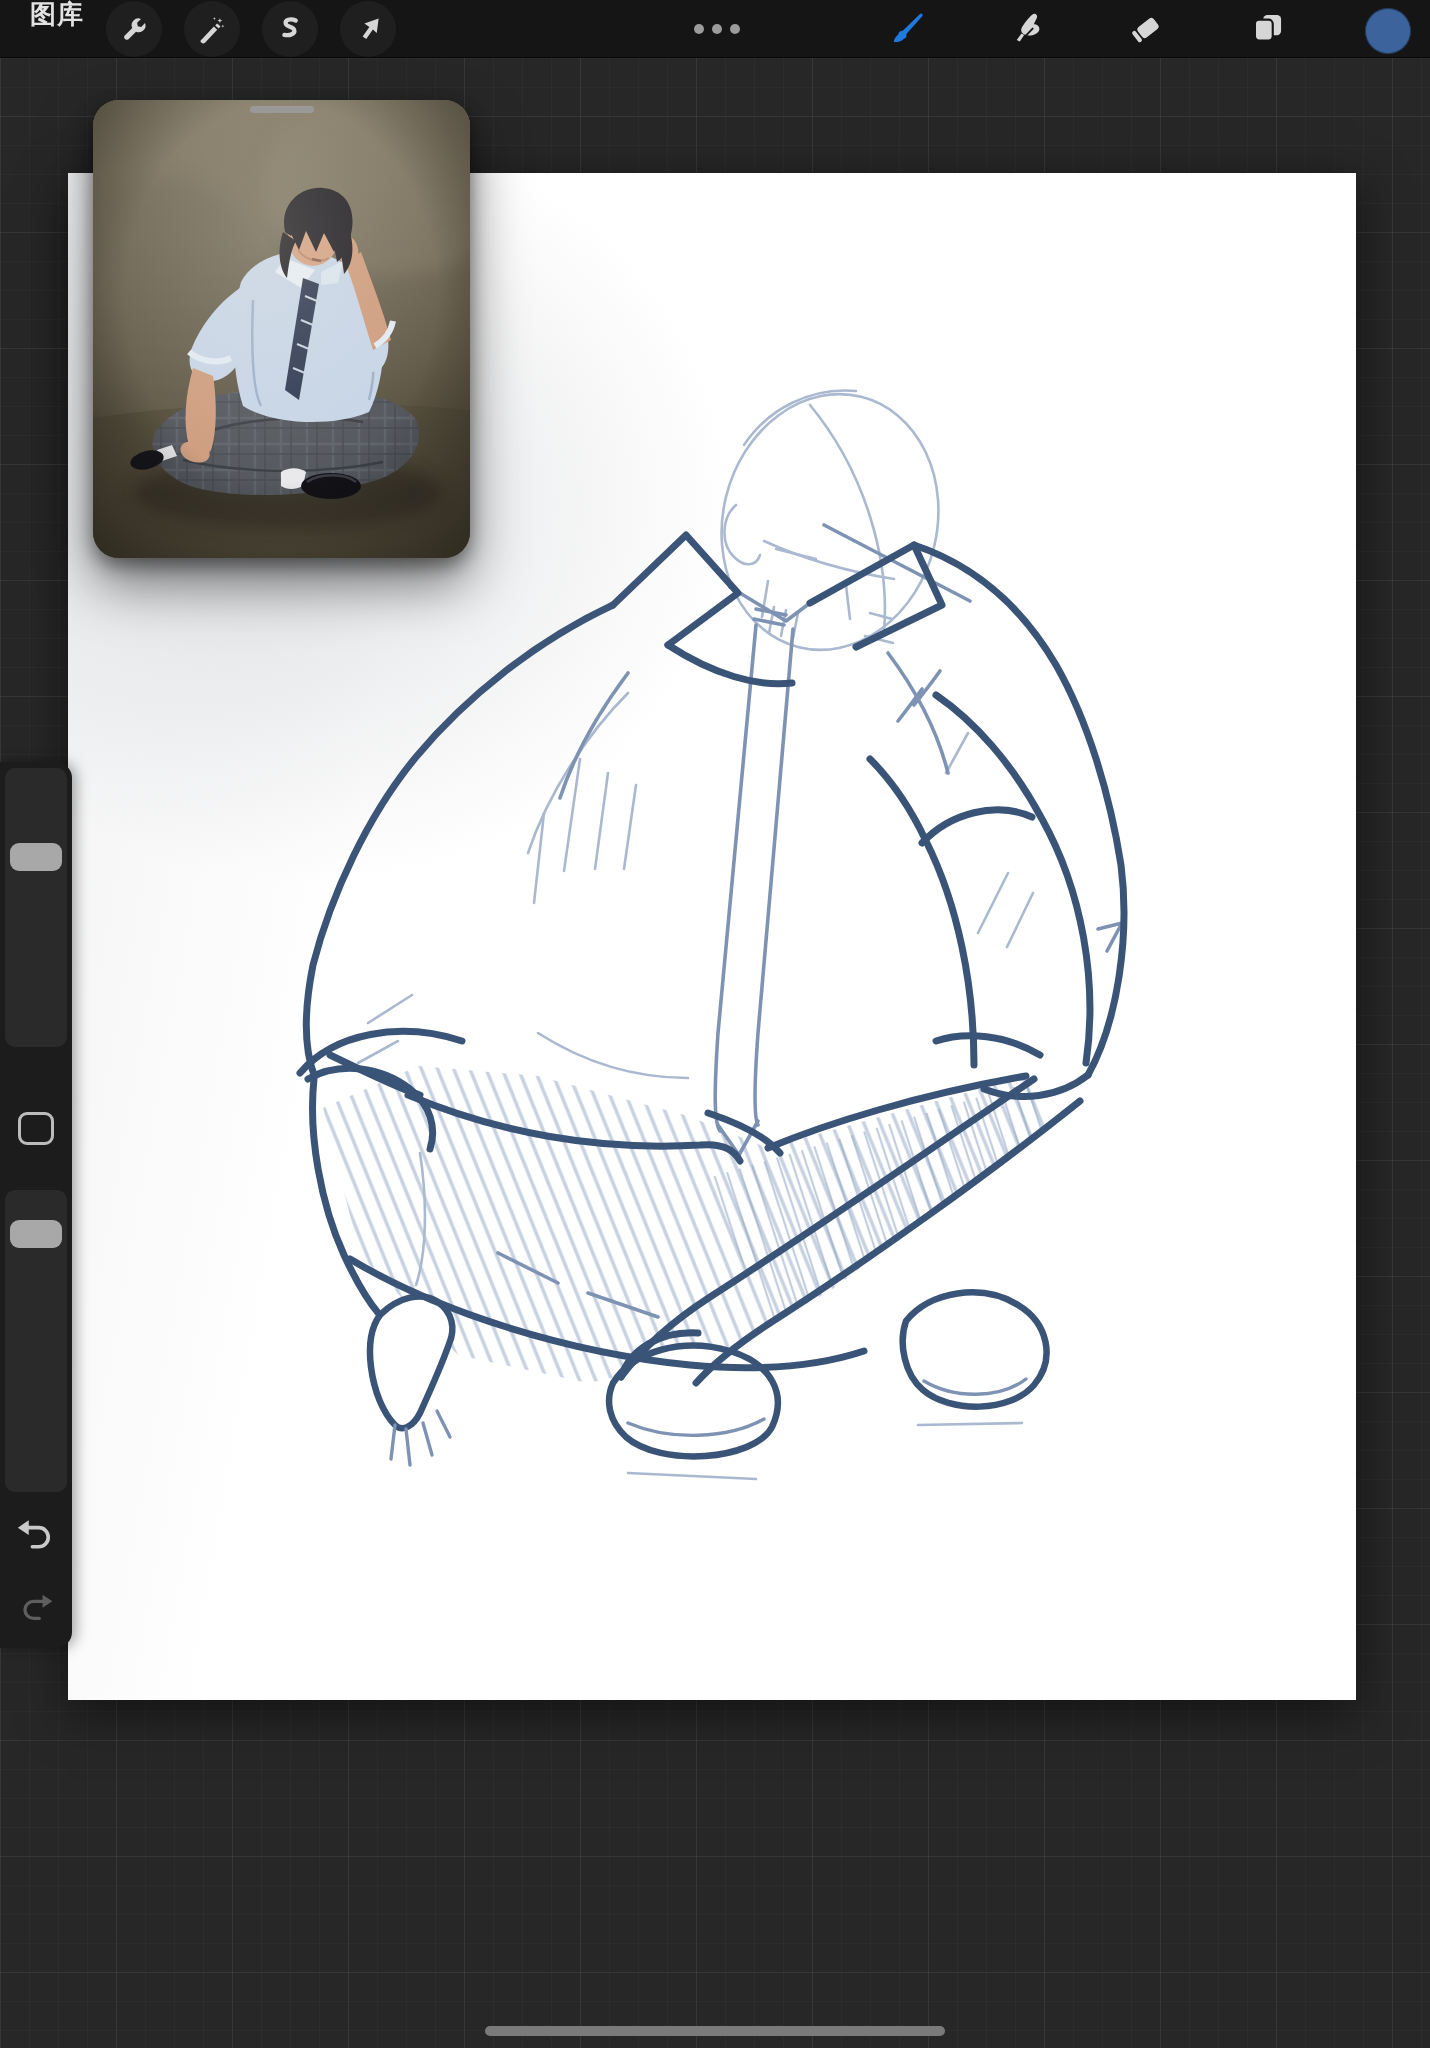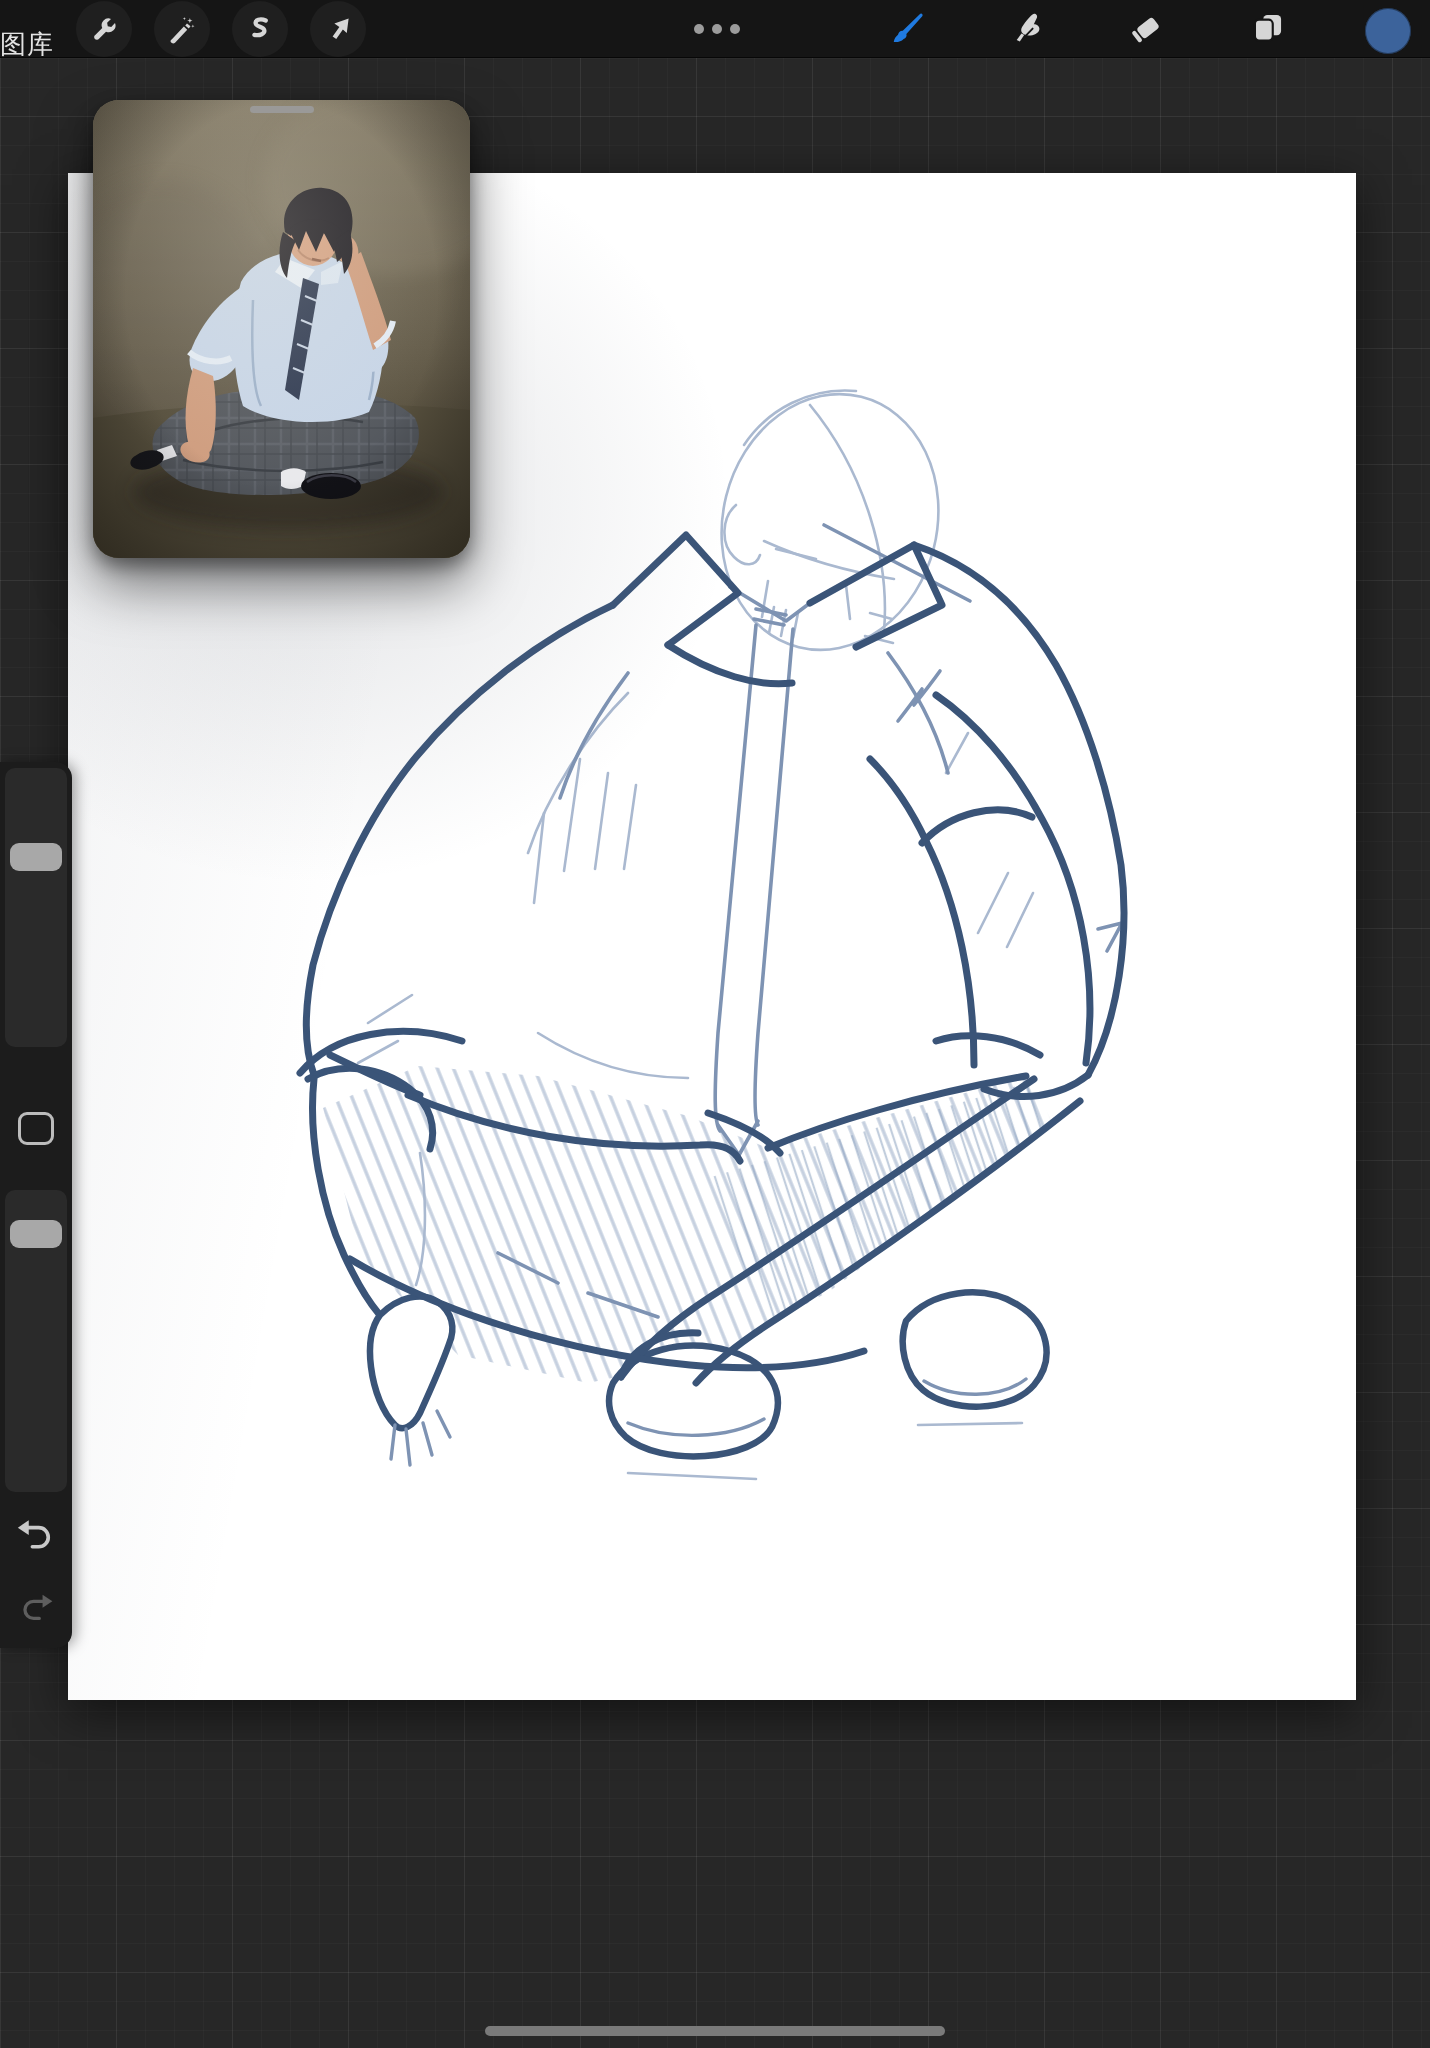--- a/index.html
+++ b/index.html
@@ -14,21 +14,21 @@
       linear-gradient(rgba(255,255,255,.025) 1px, transparent 1px),
       linear-gradient(90deg, rgba(255,255,255,.025) 1px, transparent 1px);
     background-size:116px 116px,116px 116px,29px 29px,29px 29px;
   }
   
   .topbar{
     position:absolute;left:0;top:0;width:100%;height:58px;
     background:#151515;border-bottom:1px solid rgba(0,0,0,.65);
     display:flex;align-items:center;z-index:40;
   }
-  .tb-left{display:flex;align-items:flex-end;gap:22px;}
+  .tb-left{display:flex;align-items:flex-start;gap:22px;padding-left:30px;font-weight:bold;}
   .gallery-label{font-size:26px;color:#e3e3e3;letter-spacing:1px;cursor:default;line-height:1;}
   .tb-btn{
     width:56px;height:56px;border-radius:50%;
     display:flex;align-items:center;justify-content:center;
     background:#1f1f1f;border:none;padding:0;cursor:pointer;
   }
   .tb-btn svg{display:block;}
   .tb-center{
     position:absolute;left:717px;top:0;transform:translateX(-50%);
     height:58px;display:flex;align-items:center;gap:8px;

